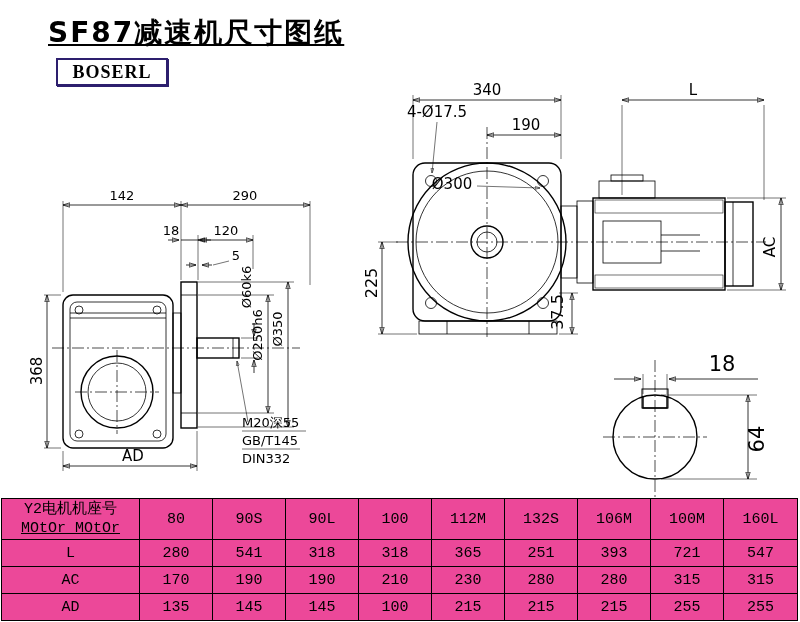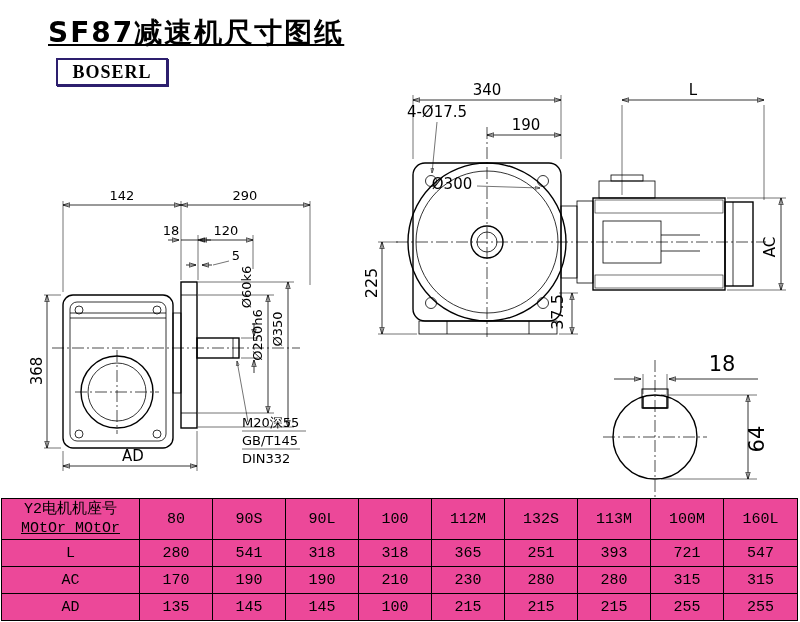--- a/index.html
+++ b/index.html
@@ -249,21 +249,21 @@
         <th class="corner">
           <div>Y2电机机座号</div>
           <div class="ul">MOtOr MOtOr</div>
         </th>
         <th>80</th>
         <th>90S</th>
         <th>90L</th>
         <th>100</th>
         <th>112M</th>
         <th>132S</th>
-        <th>113M</th>
+        <th>106M</th>
         <th>100M</th>
         <th>160L</th>
       </tr>
       <tr class="datarow">
         <th>L</th>
         <td>280</td>
         <td>541</td>
         <td>318</td>
         <td>318</td>
         <td>365</td>

